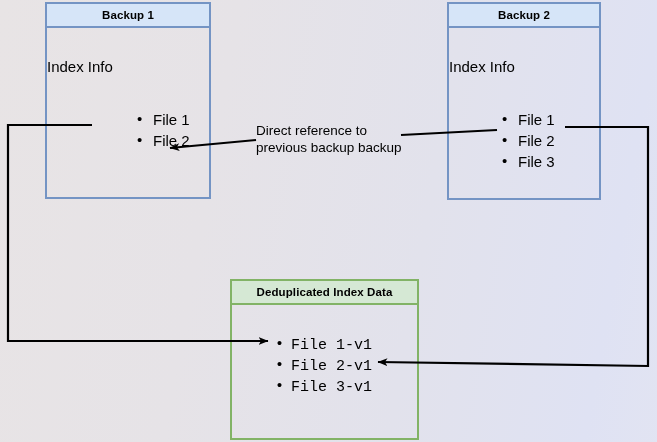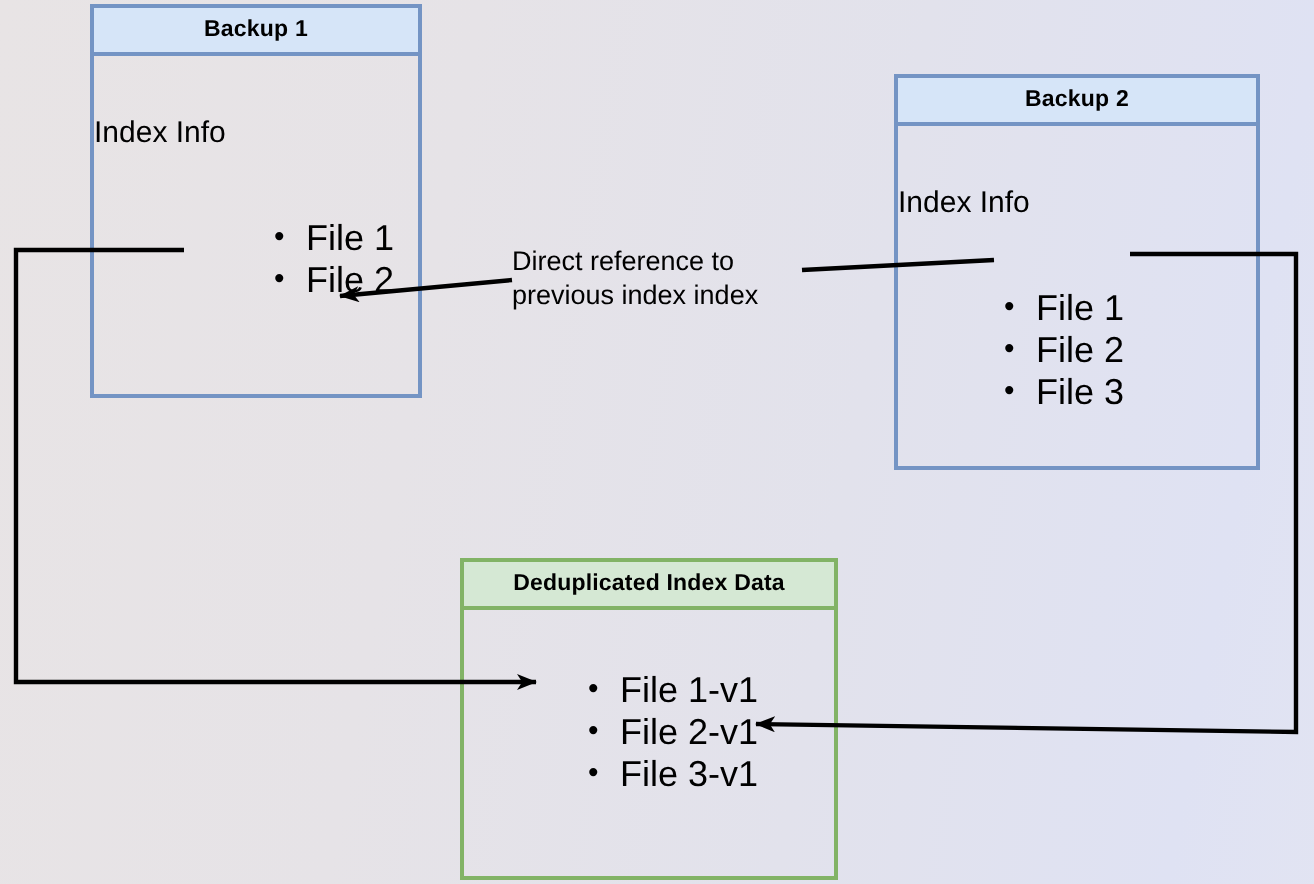--- a/index.html
+++ b/index.html
@@ -61,37 +61,37 @@
     color: #000;
   }
   .file-list {
     position: absolute;
     margin: 0;
     padding: 0;
     list-style: none;
   }
   .file-list li {
     position: relative;
-    font-size: 18px;
+    font-size: 15px;
     line-height: 21px;
     color: #000;
     padding-left: 16px;
     white-space: nowrap;
   }
   .file-list li::before {
     content: "\2022";
     position: absolute;
     left: 0;
     top: -1px;
     font-size: 15px;
     line-height: 21px;
   }
   #b1-list { left: 90px; top: 81px; }
   #b2-list { left: 53px; top: 81px; }
-  #dedup-list { left: 62px; top: 30px; }
+  #dedup-list { left: 43px; top: 30px; font-family: Liberation Mono, monospace; }
   .arrow-label {
     position: absolute;
     text-align: left;
     font-size: 13.5px;
     line-height: 17px;
     color: #000;
     white-space: nowrap;
   }
   svg.connectors {
     position: absolute;
@@ -111,21 +111,21 @@
     <div class="box-header">Backup 1</div>
     <div class="box-body">
       <div class="index-title">Index Info</div>
       <ul class="file-list" id="b1-list">
         <li>File 1</li>
         <li>File 2</li>
       </ul>
     </div>
   </div>
 
-  <div class="box" id="backup2-box" style="left:447px; top:2px; width:183px; height:198px;margin-top:35px;">
+  <div class="box" id="backup2-box" style="left:447px; top:2px; width:154px; height:198px;">
     <div class="box-header">Backup 2</div>
     <div class="box-body">
       <div class="index-title">Index Info</div>
       <ul class="file-list" id="b2-list">
         <li>File 1</li>
         <li>File 2</li>
         <li>File 3</li>
       </ul>
     </div>
   </div>
@@ -151,16 +151,16 @@
     <polyline points="92,125 8,125 8,341 268,341" fill="none" stroke="#000" stroke-width="2.2" marker-end="url(#arrowhead)"></polyline>
 
     <polyline points="565,127 648,127 648,366 378,362" fill="none" stroke="#000" stroke-width="2.2" marker-end="url(#arrowhead)"></polyline>
 
     <line x1="497" y1="130" x2="401" y2="135" stroke="#000" stroke-width="2.2"></line>
     <line x1="256" y1="140" x2="170" y2="148" stroke="#000" stroke-width="2.2" marker-end="url(#arrowhead)"></line>
   </svg>
 
   <div class="arrow-label" id="direct-ref-label" style="left:256px; top:122px; width:147px;">
     <div>Direct reference to</div>
-    <div>previous index index</div>
+    <div>previous backup backup</div>
   </div>
 
 </div>
 
 </body></html>

